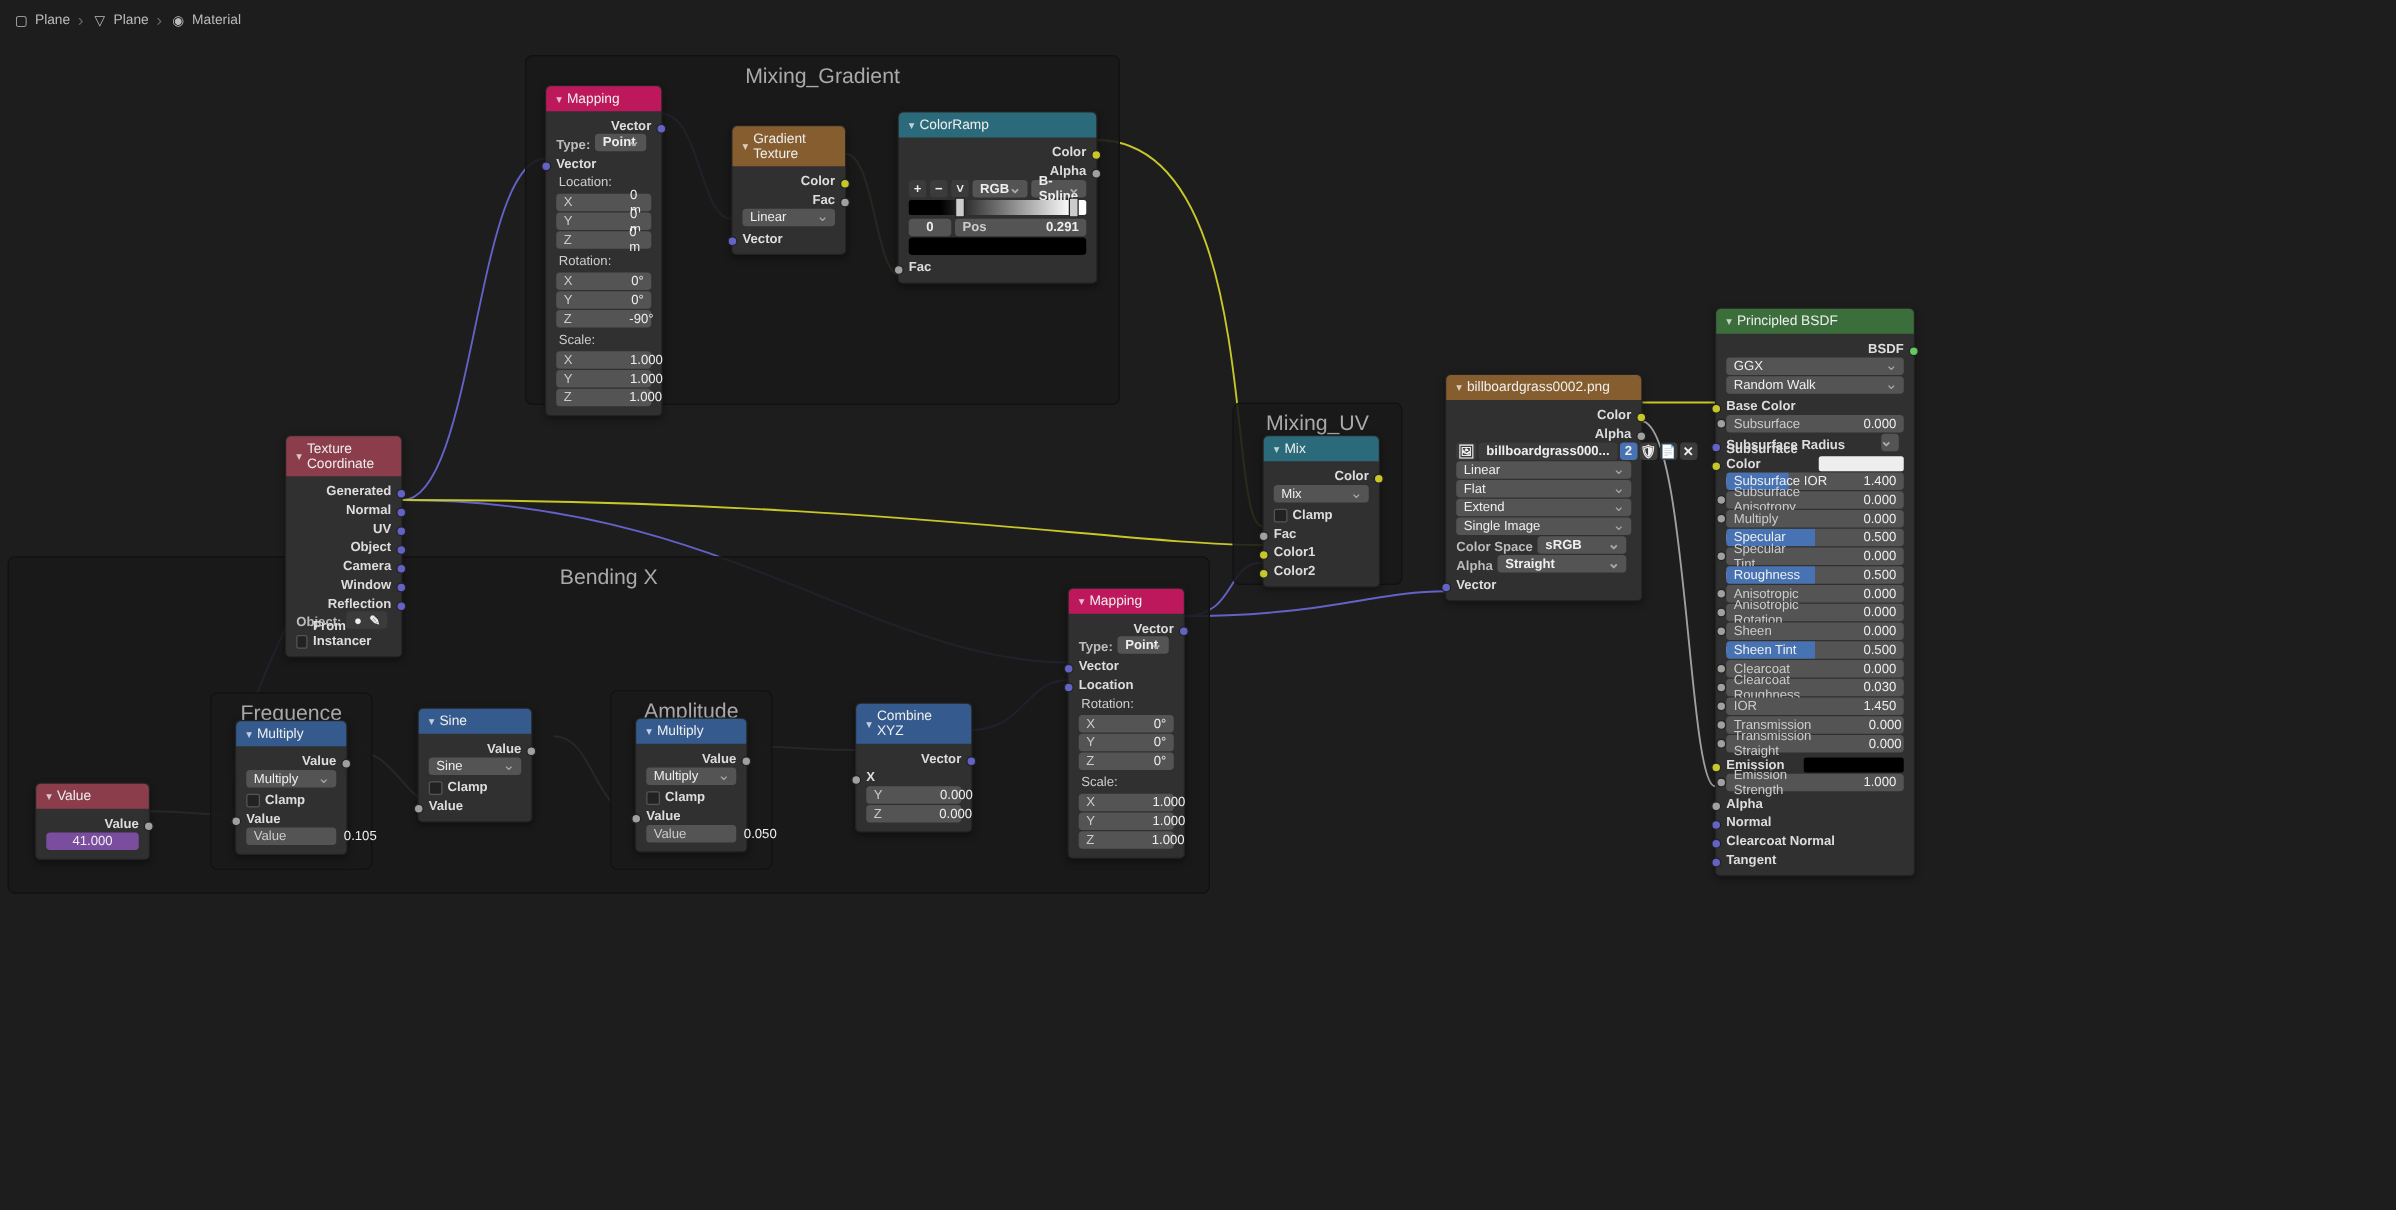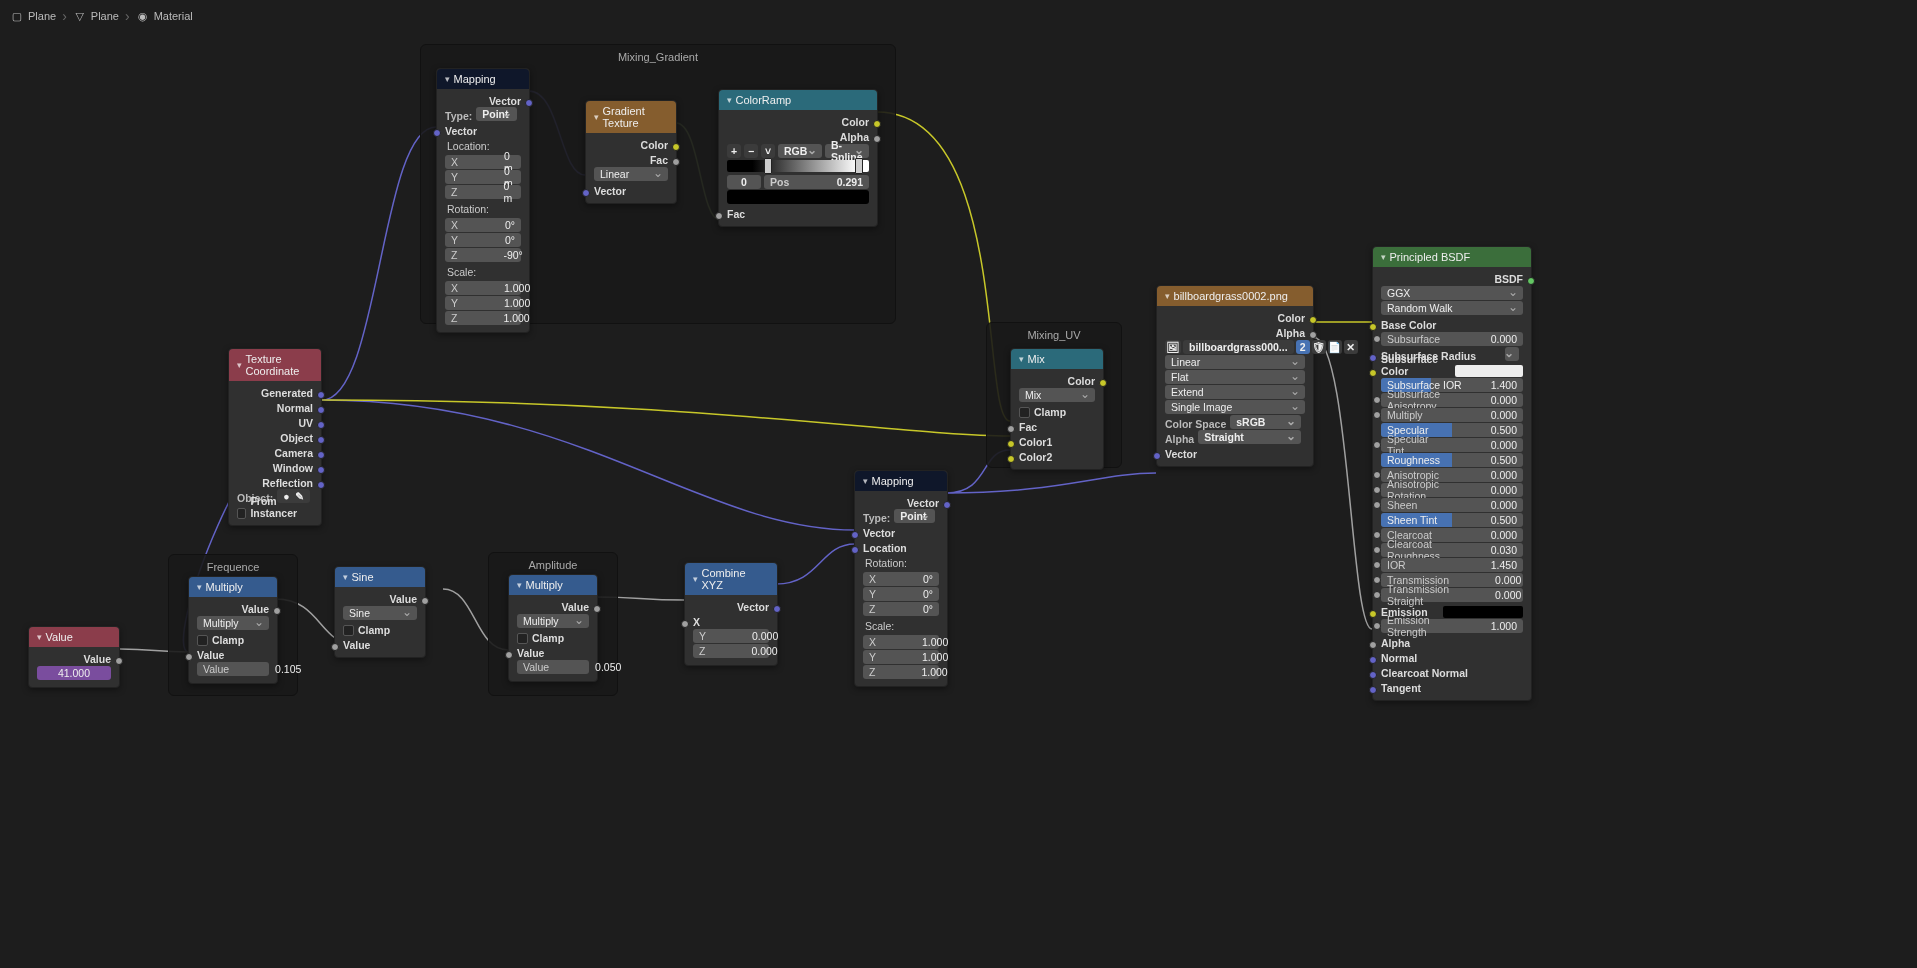--- a/index.html
+++ b/index.html
@@ -6,27 +6,27 @@
 html, body { width: 1917px; height: 968px; background: #1d1d1d; overflow: hidden; color: #ccc; font-size: 11px; }
 
 .breadcrumb { position: absolute; top: 8px; left: 10px; display: flex; align-items: center; gap: 6px; color: #bbb; }
 .breadcrumb .chev { color: #666; font-size: 14px; }
 .breadcrumb .item { display: flex; align-items: center; gap: 4px; }
 .breadcrumb .icon { width: 14px; height: 14px; display: inline-flex; align-items: center; justify-content: center; }
 
 .canvas { position: absolute; inset: 0; }
 
 .frame { position: absolute; background: rgba(26,26,26,0.9); border: 1px solid #111; border-radius: 6px; }
-.frame-title { position: absolute; top: 6px; left: 0; right: 0; text-align: center; color: #aaa; font-size: 11px; }
+.frame-title { position: absolute; top: 6px; left: 0; right: 0; text-align: center; color: #aaa; font-size: 17px; }
 
 .node { position: absolute; background: #303030; border: 1px solid #222; border-radius: 4px; box-shadow: 0 2px 6px rgba(0,0,0,0.4); }
 .node-header { padding: 4px 8px; font-size: 11px; color: #eee; border-radius: 4px 4px 0 0; display: flex; align-items: center; gap: 4px; }
 .node-header::before { content: "\25BE"; font-size: 9px; color: rgba(255,255,255,0.7); }
 .hdr-red    { background: #8b3d4b; }
-.hdr-purple { background: #0f172a; }
+.hdr-purple { background: #be185d; }
 .hdr-orange { background: #855d2e; }
 .hdr-teal   { background: #2b6a7a; }
 .hdr-blue   { background: #355b8e; }
 .hdr-green  { background: #3b6e3b; }
 .node-body { padding: 3px 4px 6px; }
 .row { display: flex; align-items: flex-end; height: 15px; padding: 0 4px; font-size: 10.5px; color: #ddd; font-weight: bold; }
 .row.right { justify-content: flex-end; }
 .row .lbl { color: #bbb; }
 .field { background: #545454; border-radius: 3px; height: 14px; display: flex; align-items: center; padding: 0 6px; margin: 1px 4px; font-size: 10.5px; color: #eee; position: relative; }
 .field.dark { background: #3b3b3b; }
@@ -112,20 +112,23 @@
 
   <path class="w-color" d="M1313,322 C1345,322 1345,322 1372,322"></path>
 
   <path class="w-float" d="M1313,337 C1350,337 1350,629 1372,629"></path>
 </svg>
 
 <div class="frame" style="left:420px; top:44px; width:476px; height:280px;">
   <div class="frame-title">Mixing_Gradient</div>
 </div>
 
+<div class="frame" style="left:6px; top:445px; width:962px; height:270px;">
+  <div class="frame-title">Bending X</div>
+</div>
 
 <div class="frame" style="left:168px; top:554px; width:130px; height:142px;">
   <div class="frame-title">Frequence</div>
 </div>
 
 <div class="frame" style="left:488px; top:552px; width:130px; height:144px;">
   <div class="frame-title">Amplitude</div>
 </div>
 
 <div class="frame" style="left:986px; top:322px; width:136px; height:146px;">
@@ -475,21 +478,21 @@
           <span class="socket sock-color" style="left:-4px; position:absolute;"></span>
           <span>Color1</span>
         </div>
     <div class="row">
           <span class="socket sock-color" style="left:-4px; position:absolute;"></span>
           <span>Color2</span>
         </div>
   </div>
 </div>
 
-<div class="node" style="left:1156px; top:285px; width:158px;">
+<div class="node" style="left:1156px; top:299px; width:158px;">
   <div class="node-header hdr-orange">billboardgrass0002.png</div>
   <div class="node-body">
     <div class="row right">
           <span>Color</span>
           <span class="socket sock-color" style="right:-4px; position:absolute;"></span>
         </div>
     <div class="row right">
           <span>Alpha</span>
           <span class="socket sock-float" style="right:-4px; position:absolute;"></span>
         </div>

